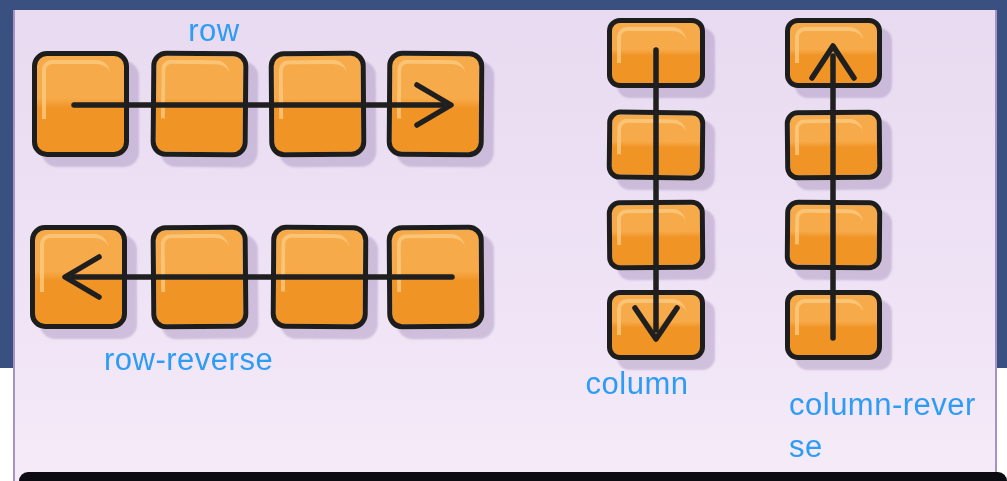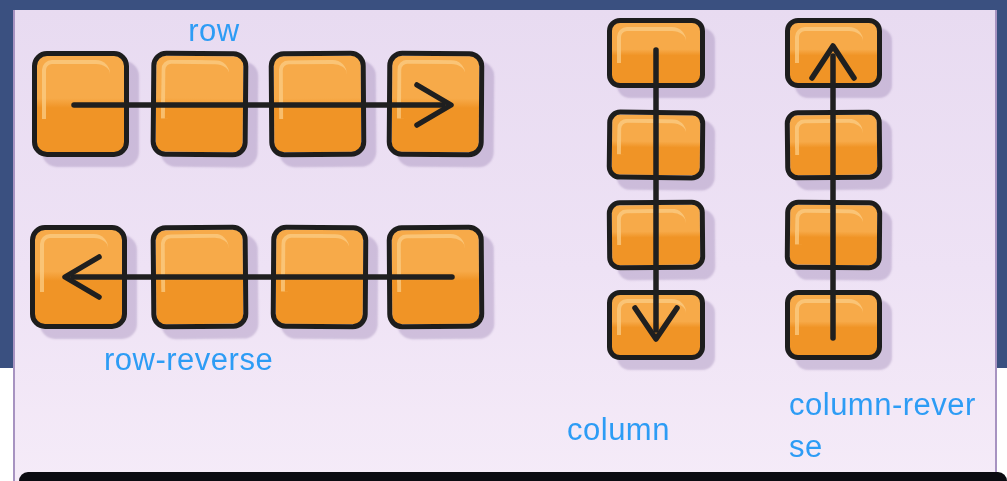--- a/index.html
+++ b/index.html
@@ -75,21 +75,21 @@
   .g-colrev .box:nth-child(4){top:280px;}
 
   
   .label{
     position:absolute;
     color:var(--c-label,#2d9cf5);
     font-size:31px;letter-spacing:.5px;line-height:1.05;
   }
   .label-row{left:137px;top:5px;width:124px;text-align:center;}
   .label-rowrev{left:89px;top:334px;width:300px;text-align:left;}
-  .label-col{left:552px;top:358px;width:140px;margin-top:46px;}
+  .label-col{left:552px;top:358px;width:140px;text-align:center;}
   .label-colrev{left:774px;top:374px;width:228px;text-align:left;line-height:42px;}
   .label-colrev span{display:block;}
 
   
   svg.arrows{position:absolute;left:0;top:0;width:984px;height:471px;pointer-events:none;}
   svg.arrows path{stroke:var(--c-arrow,#1f1f1f);stroke-width:5.5;fill:none;stroke-linecap:round;stroke-linejoin:round;}
 
   
   .bottom-bar{
     position:absolute;left:19px;top:472px;width:988px;height:9px;

